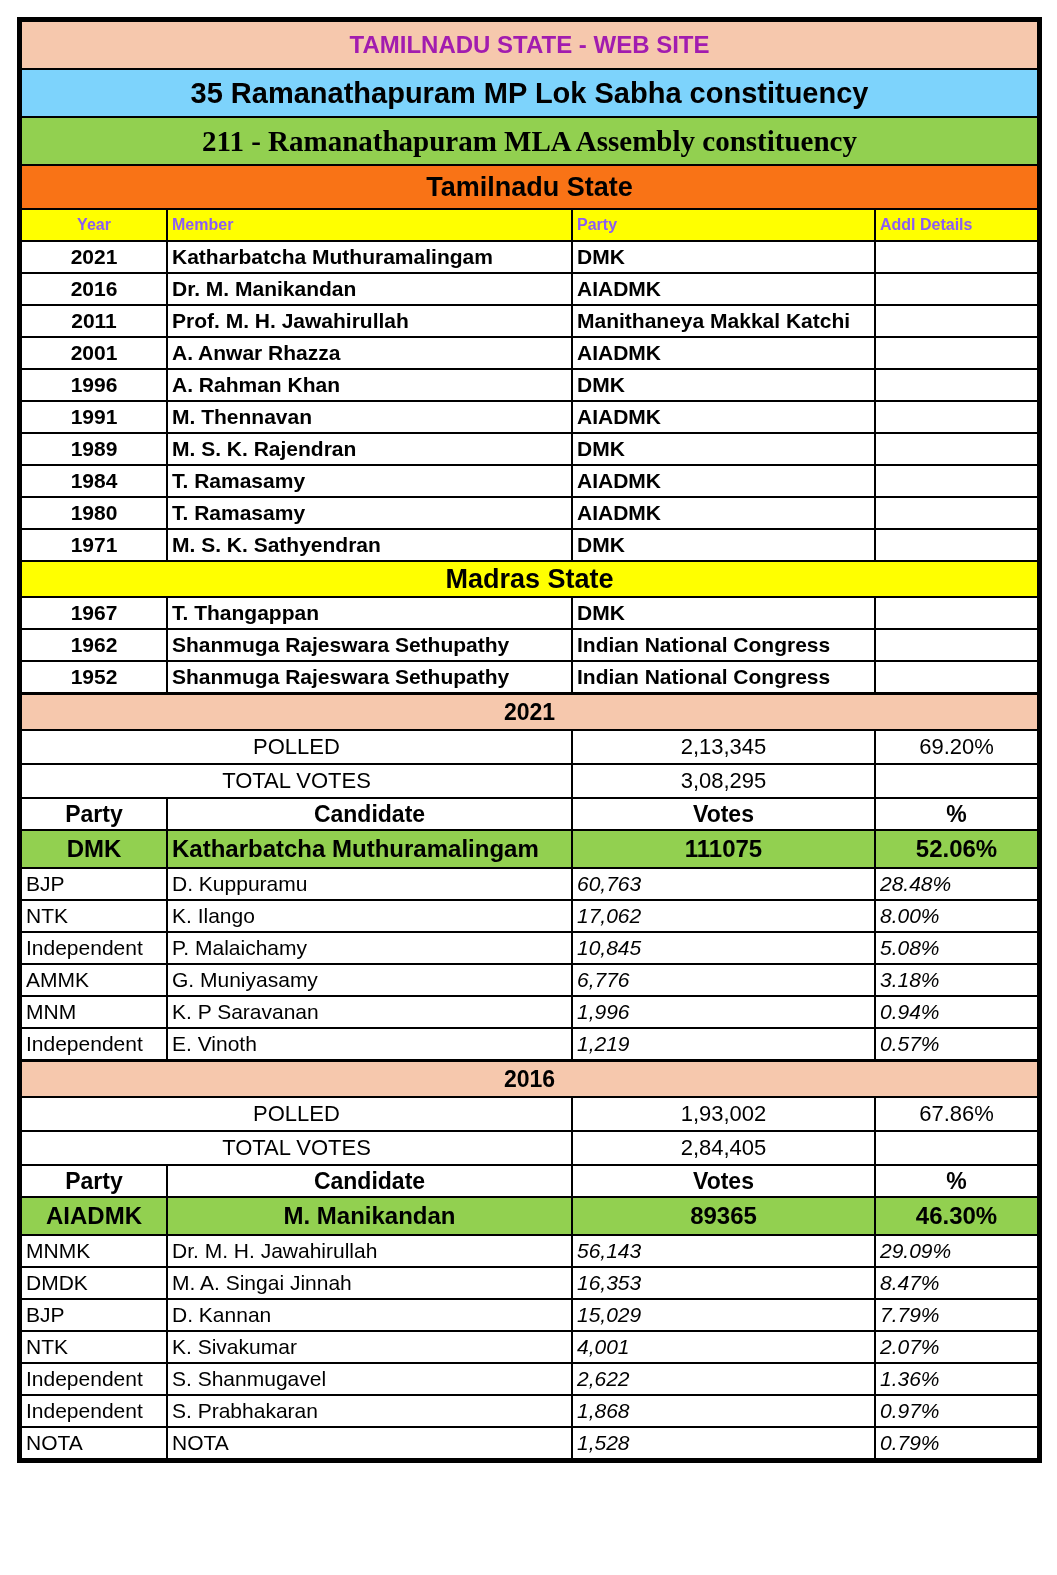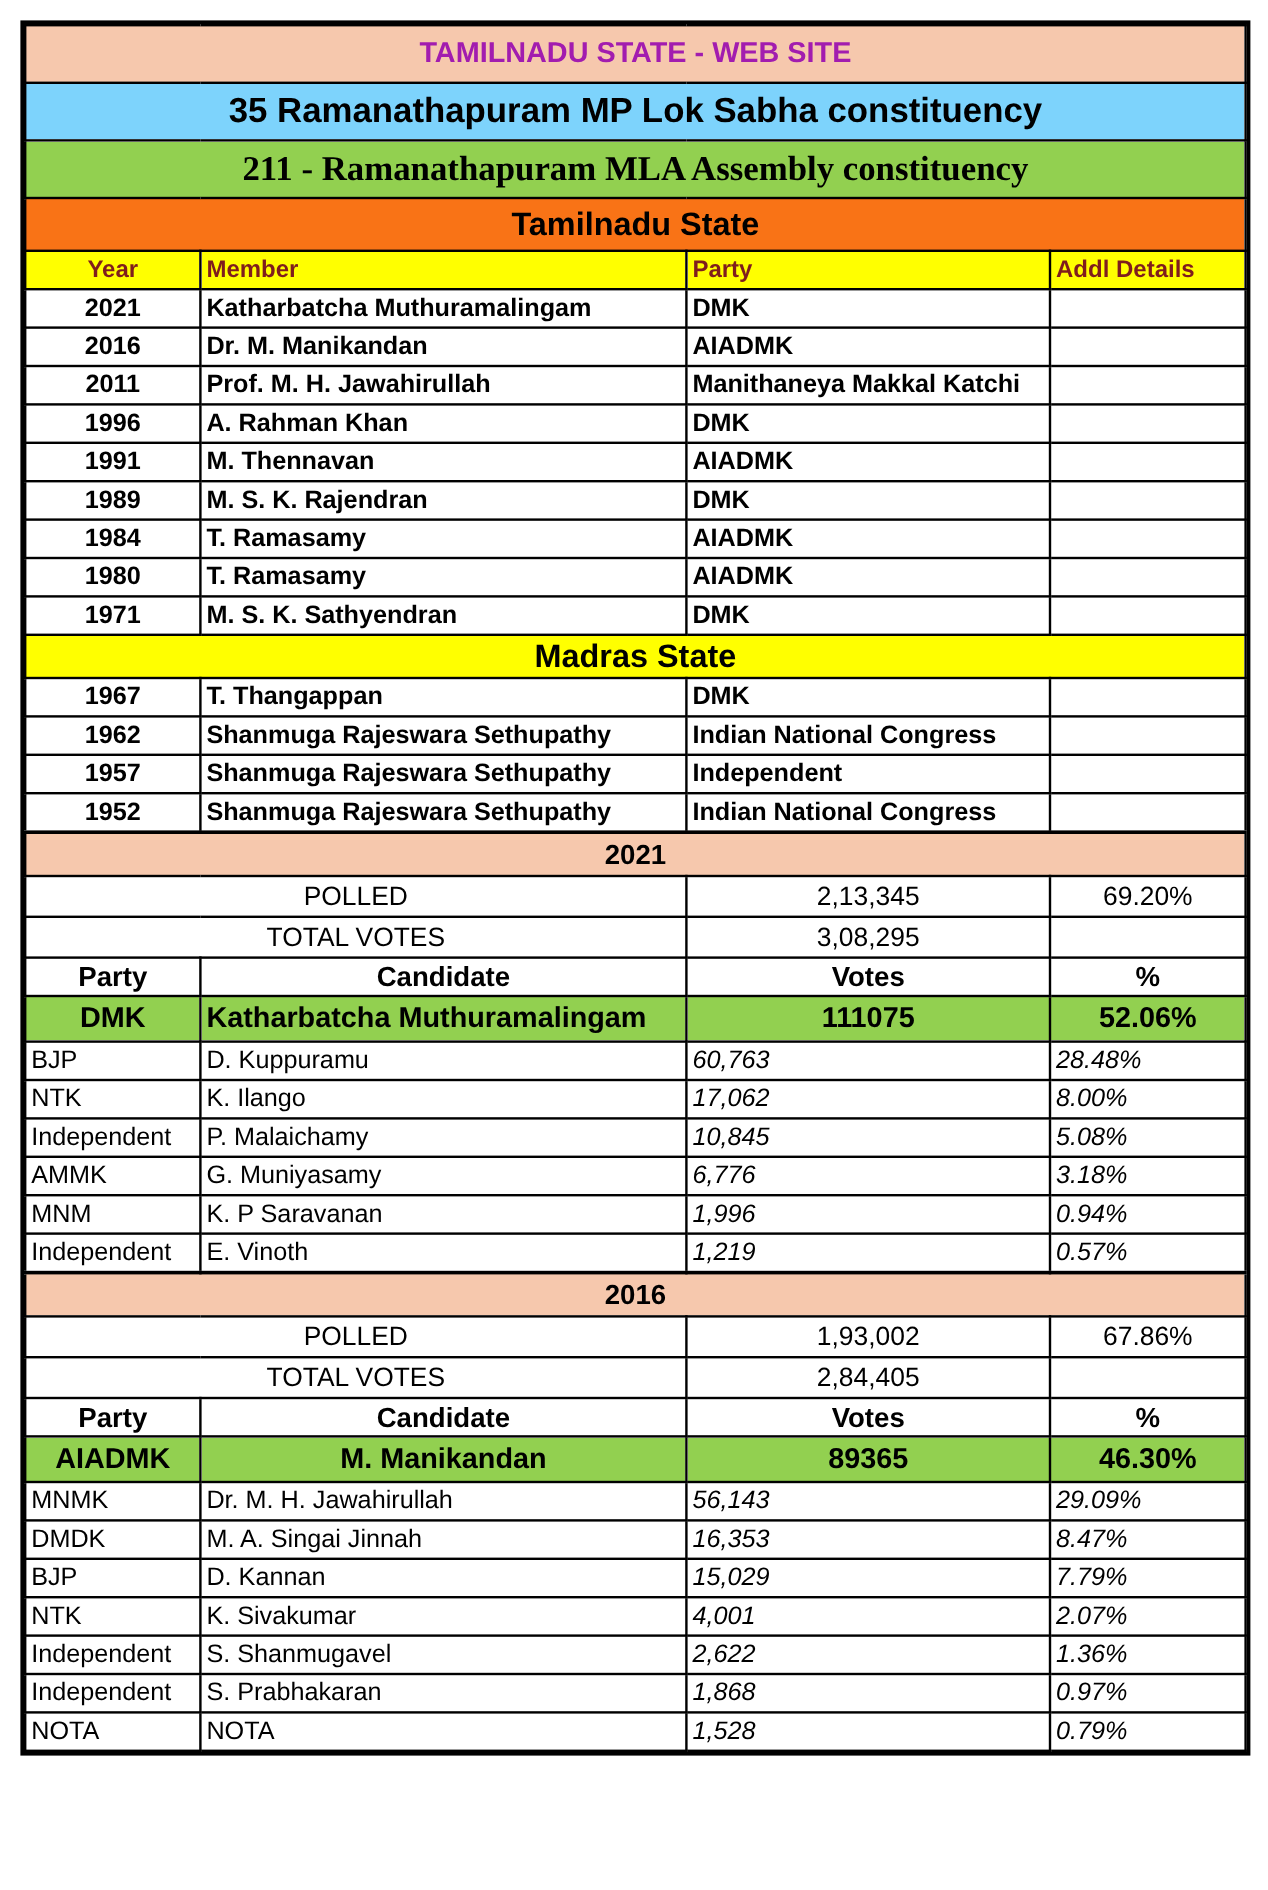--- a/index.html
+++ b/index.html
@@ -10,21 +10,21 @@
     font-family: "Liberation Sans", sans-serif;
   }
   table { border-collapse: collapse; width: 100%; table-layout: fixed; }
   td { border: 2px solid #000; padding: 0 4px; height: 30px; line-height: 26px; white-space: nowrap; overflow: hidden; font-size: 21px; color: #000; }
   col.c1 { width: 146px; } col.c2 { width: 405px; } col.c3 { width: 303px; } col.c4 { width: auto; }
   .banner td { text-align: center; font-weight: bold; }
   .site td { background: #f6c8ad; color: #a21caf; height: 46px; font-size: 24px; }
   .mp td { background: #7dd3fc; height: 46px; font-family: Liberation Sans, sans-serif; font-size: 29px; }
   .mla td { background: #92d050; height: 46px; font-family: "Liberation Serif", serif; font-size: 29px; margin-top: 38px; }
   .state td { background: #f97316; height: 42px; font-size: 27px; }
-  .hdr td { background: #ffff00; font-weight: bold; font-size: 20px; height: 30px; color: #7f1d1d; }
+  .hdr td { background: #ffff00; font-weight: bold; font-size: 16px; height: 30px; color: #8b5cf6; }
   .hdr td.ctr { text-align: center; }
   .m td { font-weight: bold; font-size: 21px; }
   .m td.yr { text-align: center; }
   .sec td { background: #ffff00; text-align: center; font-weight: bold; font-size: 27px; height: 34px; }
   .yrbar td { background: #f6c8ad; text-align: center; font-weight: bold; font-size: 23px; height: 34px; border-top: 3px solid #000; }
   .sum td { text-align: center; font-size: 22px; height: 32px; }
   .sum td.b { font-weight: normal; }
   .colh td { text-align: center; font-size: 23px; height: 30px; font-weight: bold; }
   .win td { background: #92d050; font-weight: bold; font-size: 24px; height: 36px; text-align: center; }
   .win td.l { text-align: left; }
@@ -73,20 +73,26 @@
           <td>AIADMK</td>
           <td></td>
         </tr>
         <tr class="m">
           <td class="yr">2011</td>
           <td>Prof. M. H. Jawahirullah</td>
           <td>Manithaneya Makkal Katchi</td>
           <td></td>
         </tr>
         <tr class="m">
+          <td class="yr">2001</td>
+          <td>A. Anwar Rhazza</td>
+          <td>AIADMK</td>
+          <td></td>
+        </tr>
+        <tr class="m">
           <td class="yr">1996</td>
           <td>A. Rahman Khan</td>
           <td>DMK</td>
           <td></td>
         </tr>
         <tr class="m">
           <td class="yr">1991</td>
           <td>M. Thennavan</td>
           <td>AIADMK</td>
           <td></td>
@@ -121,26 +127,20 @@
         <tr class="m">
           <td class="yr">1967</td>
           <td>T. Thangappan</td>
           <td>DMK</td>
           <td></td>
         </tr>
         <tr class="m">
           <td class="yr">1962</td>
           <td>Shanmuga Rajeswara Sethupathy</td>
           <td>Indian National Congress</td>
-          <td></td>
-        </tr>
-        <tr class="m">
-          <td class="yr">1957</td>
-          <td>Shanmuga Rajeswara Sethupathy</td>
-          <td>Independent</td>
           <td></td>
         </tr>
         <tr class="m">
           <td class="yr">1952</td>
           <td>Shanmuga Rajeswara Sethupathy</td>
           <td>Indian National Congress</td>
           <td></td>
         </tr>
         <tr class="yrbar">
           <td colspan="4">2021</td>

